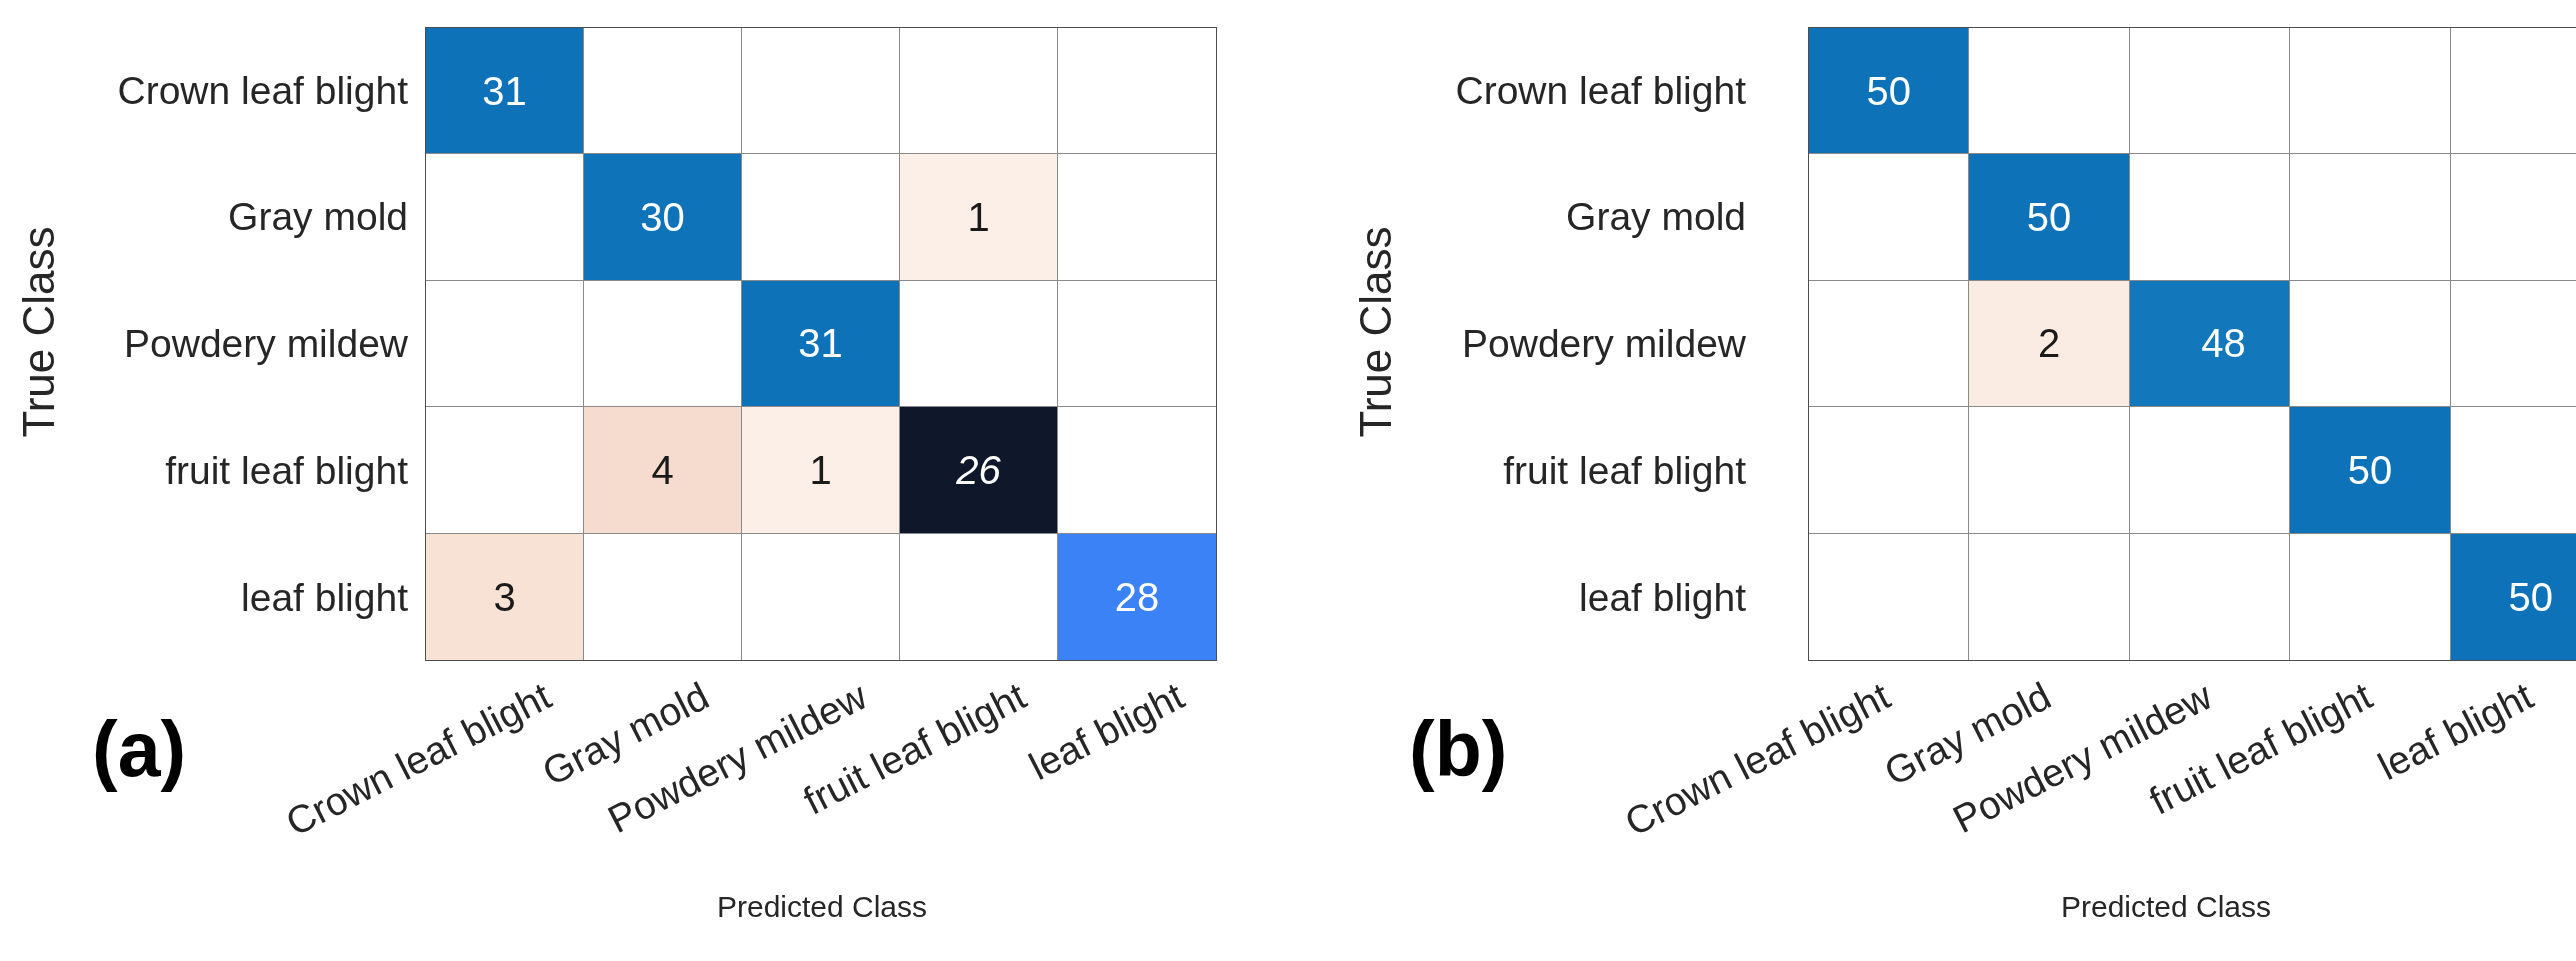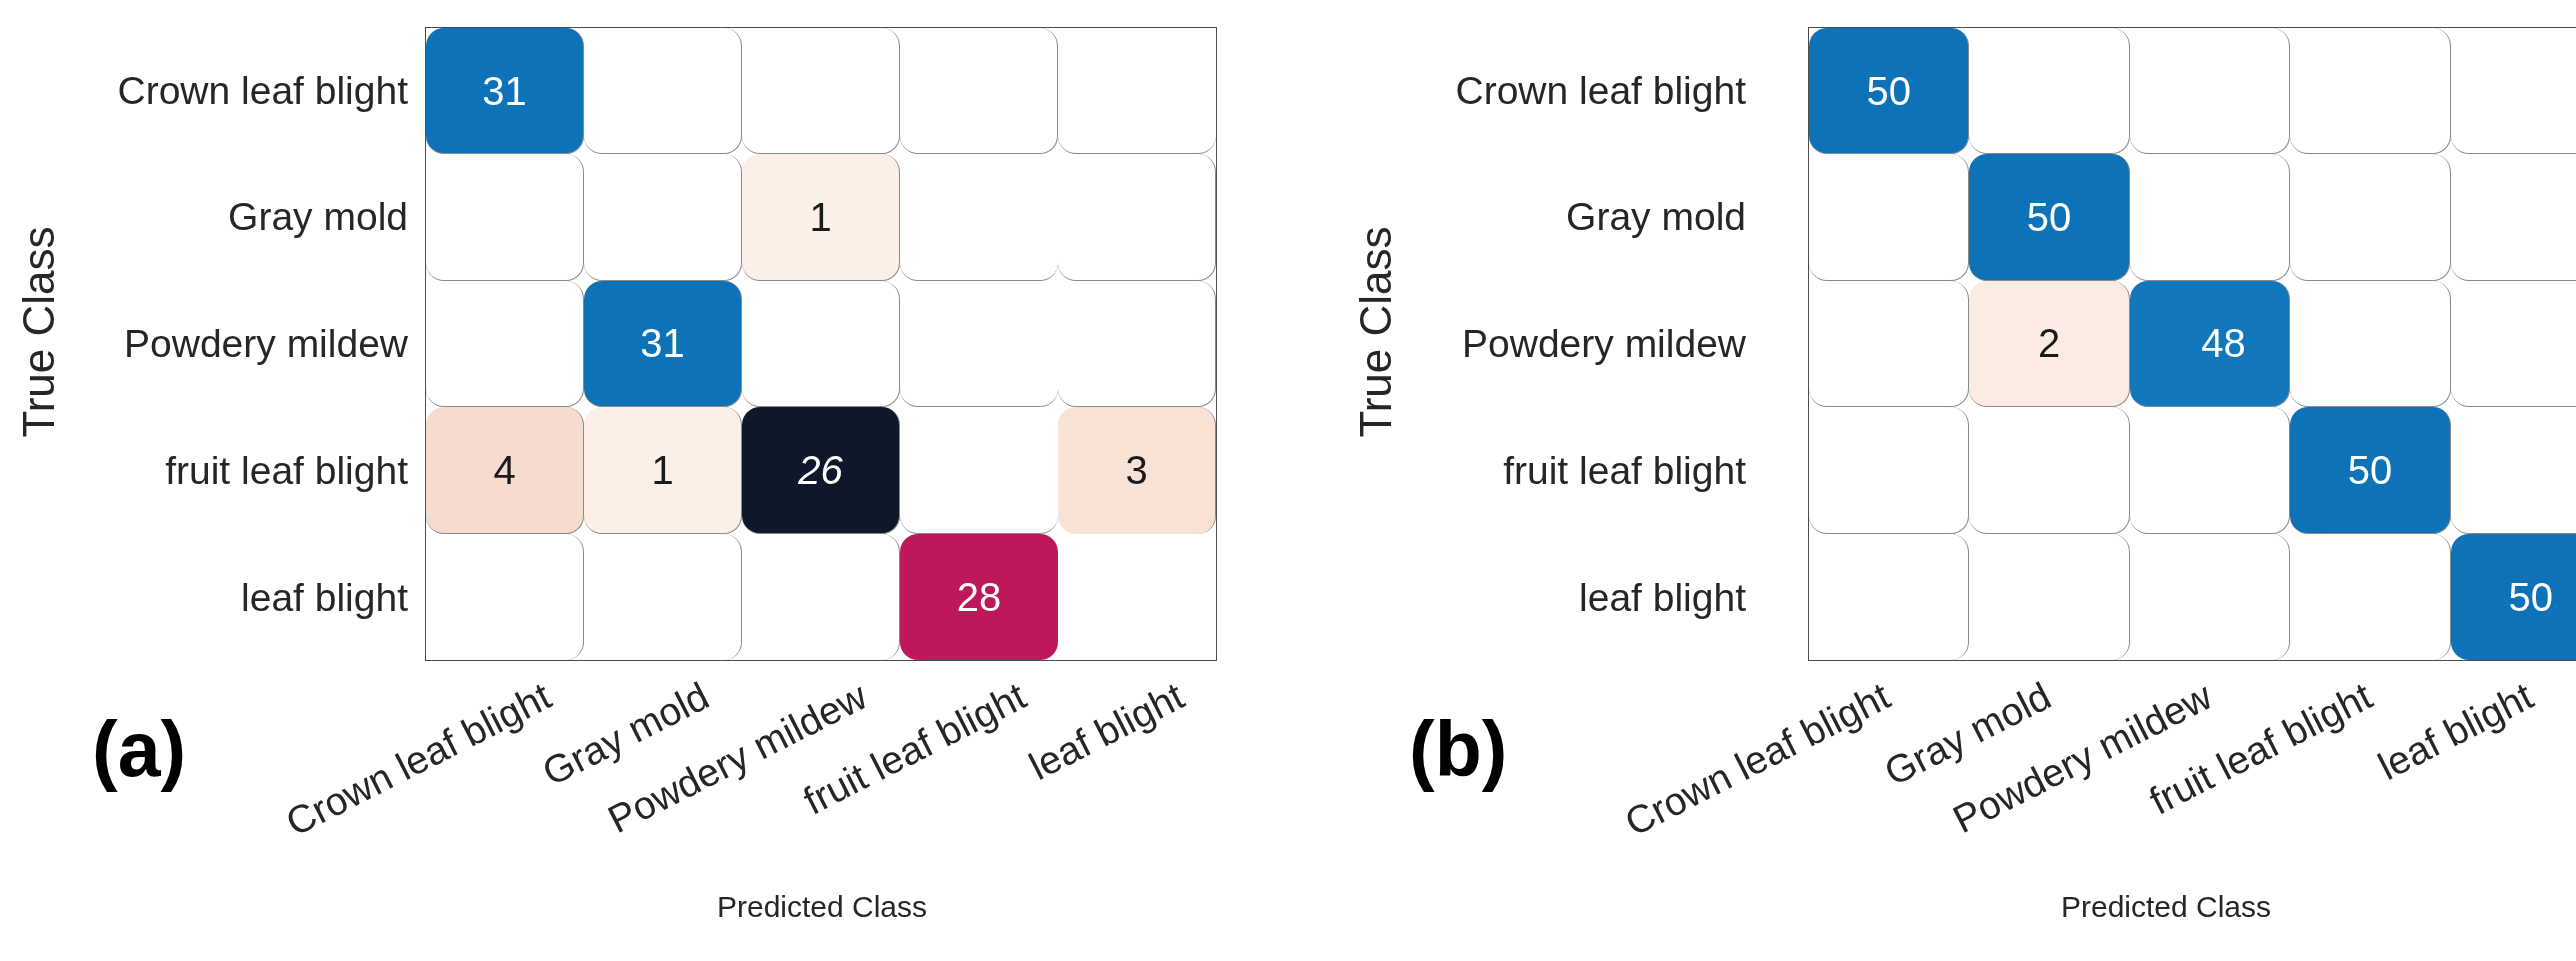--- a/index.html
+++ b/index.html
@@ -20,21 +20,20 @@
     box-sizing:border-box;
     background:#ffffff;
   }
   .cell{
     border-right:1.2px solid #8a8a8a;
     border-bottom:1.2px solid #8a8a8a;
     box-sizing:border-box;
     display:flex;align-items:center;justify-content:center;
     font-size:40px;
     line-height:1;
-    border-radius:18px;
   }
   .cell.col-last{border-right:none;}
   .cell.row-last{border-bottom:none;}
   .row-label{
     position:absolute;
     display:flex;align-items:center;justify-content:flex-end;
     font-size:39px;
     color:#262626;
     white-space:nowrap;
   }
@@ -81,38 +80,39 @@
       <div class="row-label" style="left: 52px; width: 356px; top: 280px; height: 127px;">Powdery mildew</div>
       <div class="row-label" style="left: 52px; width: 356px; top: 407px; height: 127px;">fruit leaf blight</div>
       <div class="row-label" style="left: 52px; width: 356px; top: 534px; height: 127px;">leaf blight</div>
       <div class="grid" style="left: 425px; top: 27px; width: 792px; height: 634px;">
         <div class="cell" style="background: rgb(14, 114, 185); color: rgb(255, 255, 255);">31</div>
         <div class="cell"></div>
         <div class="cell"></div>
         <div class="cell"></div>
         <div class="cell col-last"></div>
         <div class="cell"></div>
+        <div class="cell" style="background: rgb(15, 115, 186); color: rgb(255, 255, 255);">30</div>
         <div class="cell"></div>
         <div class="cell" style="background: rgb(252, 239, 232); color: rgb(26, 26, 26);">1</div>
         <div class="cell col-last"></div>
         <div class="cell"></div>
         <div class="cell"></div>
         <div class="cell" style="background: rgb(14, 114, 185); color: rgb(255, 255, 255);">31</div>
         <div class="cell"></div>
         <div class="cell col-last"></div>
         <div class="cell"></div>
         <div class="cell" style="background: rgb(245, 220, 206); color: rgb(26, 26, 26);">4</div>
         <div class="cell" style="background: rgb(252, 239, 232); color: rgb(26, 26, 26);">1</div>
         <div class="cell" style="background: #0f172a; color: rgb(255, 255, 255); font-style: italic;">26</div>
         <div class="cell col-last"></div>
         <div class="cell row-last" style="background: rgb(247, 226, 213); color: rgb(26, 26, 26);">3</div>
         <div class="cell row-last"></div>
         <div class="cell row-last"></div>
         <div class="cell row-last"></div>
-        <div class="cell col-last row-last" style="background: #be185d; color: rgb(255, 255, 255);">28</div>
+        <div class="cell col-last row-last" style="background: #3b82f6; color: rgb(255, 255, 255);">28</div>
       </div>
       <div class="col-label" style="left: 63px; top: 674px;">Crown leaf blight</div>
       <div class="col-label" style="left: 221px; top: 674px;">Gray mold</div>
       <div class="col-label" style="left: 379px; top: 674px;">Powdery mildew</div>
       <div class="col-label" style="left: 538px; top: 674px;">fruit leaf blight</div>
       <div class="col-label" style="left: 696px; top: 674px;">leaf blight</div>
       <div class="xlabel" style="left: 822px; top: 890px;">Predicted Class</div>
       <div class="caption" style="left: 92px; top: 705px;">(a)</div>
     </div>
     <div>

